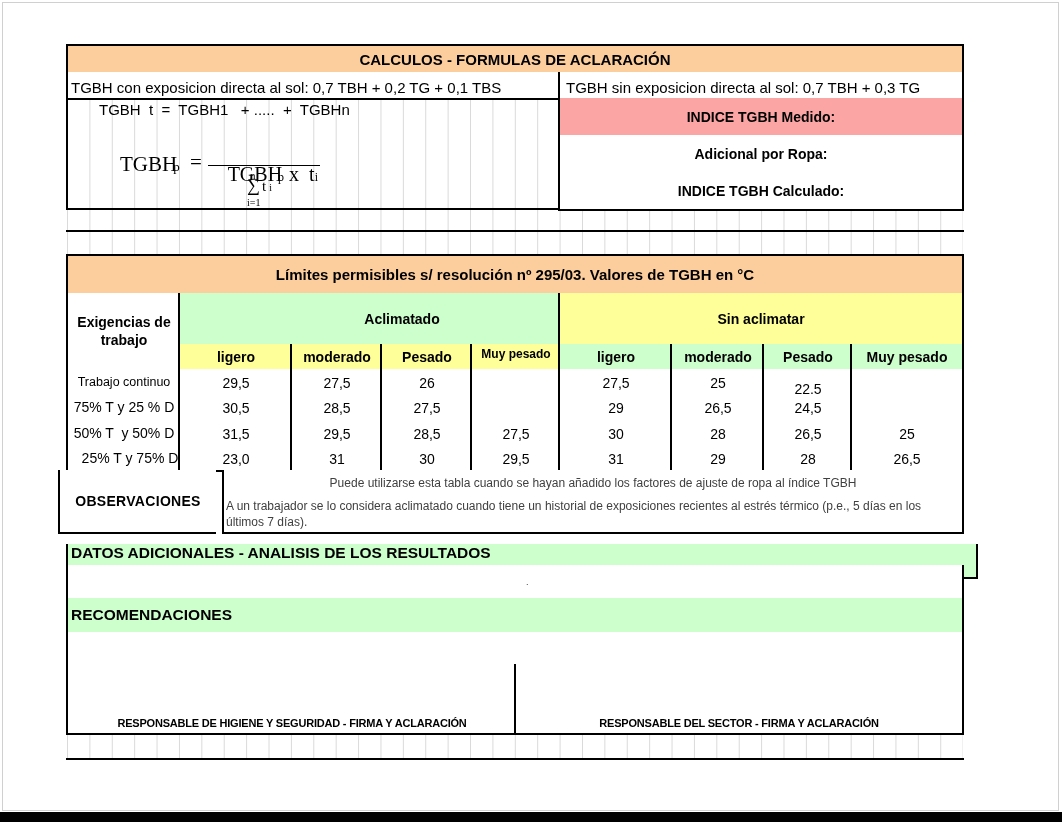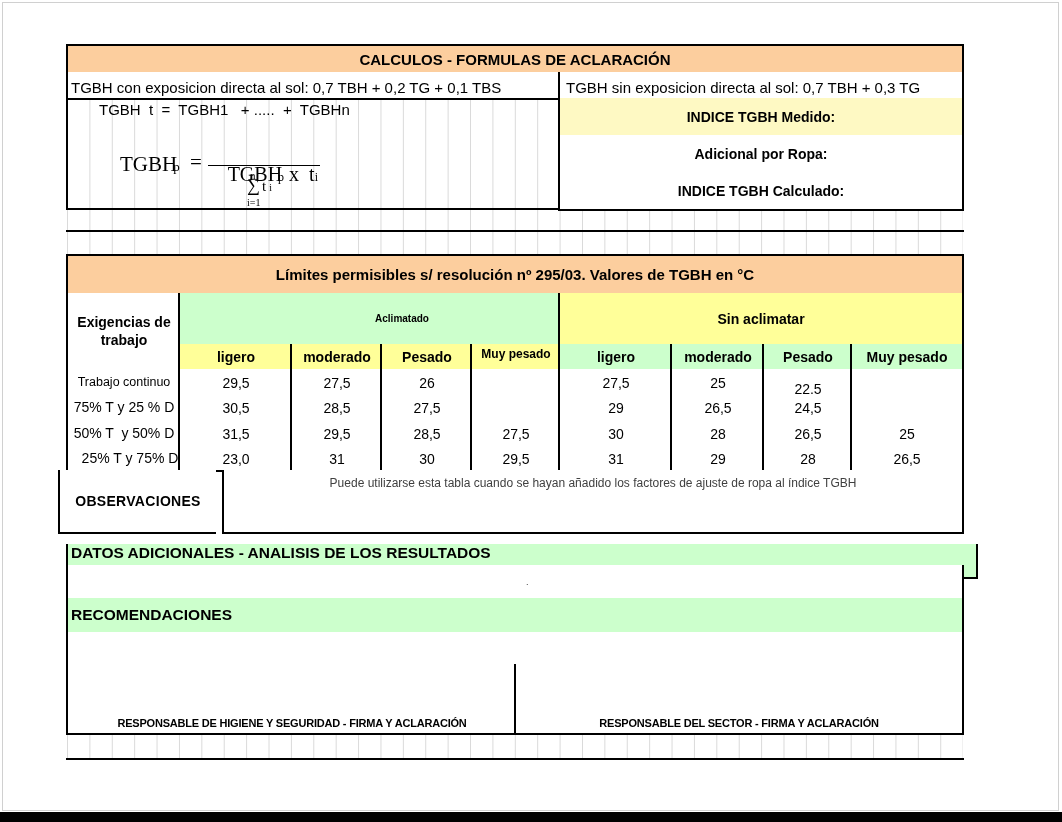--- a/index.html
+++ b/index.html
@@ -66,40 +66,40 @@
   </span>
   <div class="abs" style="left:88px; top:25px; width:112px; height:1px; background:#000;"></div>
   <span class="abs" style="left:130px; top:29px; font-size:11px;">n</span>
   <span class="abs" style="left:127px; top:35px; font-size:18px;">∑</span>
   <span class="abs" style="left:142px; top:38px; font-size:15px;">
     <span>t</span><span style="font-size:10px; margin-left:3px;">i</span>
   </span>
   <span class="abs" style="left:127px; top:58px; font-size:10px; line-height:10px;">i=1</span>
 </div>
 
-<div class="abs bl br bb center bold" style="left:558px; top:98px; width:406px; height:39px; font-size:14px; background:#fef9c3;">
+<div class="abs bl br bb center bold" style="left:558px; top:98px; width:406px; height:39px; font-size:14px; background:#fca5a5;">
   <span>INDICE TGBH Medido:</span>
 </div>
 <div class="abs bl br bb center bold" style="left:558px; top:135px; width:406px; height:39px; font-size:14px; background:#fff;">
   <span>Adicional por Ropa:</span>
 </div>
 <div class="abs bl br bb center bold" style="left:558px; top:172px; width:406px; height:39px; font-size:14px; background:#fff;">
   <span>INDICE TGBH Calculado:</span>
 </div>
 
 <div class="abs" style="left:66px; top:230px; width:898px; height:2px; background:#000;"></div>
 
 <div class="abs orange bt bl br bb center bold" style="left:66px; top:254px; width:898px; height:41px; font-size:15px;">
   <span>Límites permisibles s/ resolución nº 295/03.  Valores de TGBH en °C</span>
 </div>
 
 <div class="abs bl bb center bold" style="left:66px; top:293px; width:114px; height:78px; font-size:14px; background:#fff; line-height:18px; padding:0 4px;">
   <span>Exigencias de trabajo</span>
 </div>
-<div class="abs green bl bb center bold" style="left:178px; top:293px; width:446px; height:53px; font-size:10px;">
+<div class="abs green bl bb center bold" style="left:178px; top:293px; width:446px; height:53px; font-size:14px;">
   <span>Aclimatado</span>
 </div>
 <div class="abs yellow bl br bb center bold" style="left:558px; top:293px; width:406px; height:53px; font-size:14px;">
   <span>Sin aclimatar</span>
 </div>
 
 <div id="colheaders">
     <div class="cell bold bl bb yellow" style="left: 178px; top: 344px; width: 114px; height: 27px; font-size: 14px;">
       <span>ligero</span>
     </div>
@@ -227,20 +227,21 @@
     <div class="cell bl bb br" style="left: 850px; top: 446px; width: 114px; height: 26px; background: rgb(255, 255, 255); font-size: 14px; padding-top: 2px;">
       <span>26,5</span>
     </div>
   </div>
 
 <div class="abs bl bb center bold" style="left:58px; top:470px; width:158px; height:64px; font-size:14px; background:#fff; letter-spacing:0.3px;">
   <span>OBSERVACIONES</span>
 </div>
 <div class="abs bl br bb" style="left:222px; top:470px; width:742px; height:64px; background:#fff; font-size:12px; color:#404040;">
   <div class="abs" style="left:0; top:6px; width:100%; text-align:center;">Puede utilizarse esta tabla cuando se hayan añadido los factores de ajuste de ropa al índice TGBH</div>
+  <div class="abs" style="left:2px; top:28px; width:736px; line-height:16px;">A un trabajador se lo considera aclimatado cuando tiene un historial de exposiciones recientes al estrés térmico (p.e., 5 días en los últimos 7 días).</div>
 </div>
 
 <div class="abs green bl br bb bold" style="left:66px; top:544px; width:912px; height:35px; font-size:15.5px; display:flex; padding-left:3px;">
   <span>DATOS ADICIONALES - ANALISIS DE LOS RESULTADOS</span>
 </div>
 <div class="abs bl br bb" style="left:66px; top:565px; width:898px; height:35px; background:#fff;">
   <span class="abs" style="left:458px; top:12px; font-size:9px; color:#333;">.</span>
 </div>
 
 <div class="abs green bl br bb bold" style="left:66px; top:598px; width:898px; height:36px; font-size:15.5px; display:flex; align-items:center; padding-left:3px;">

